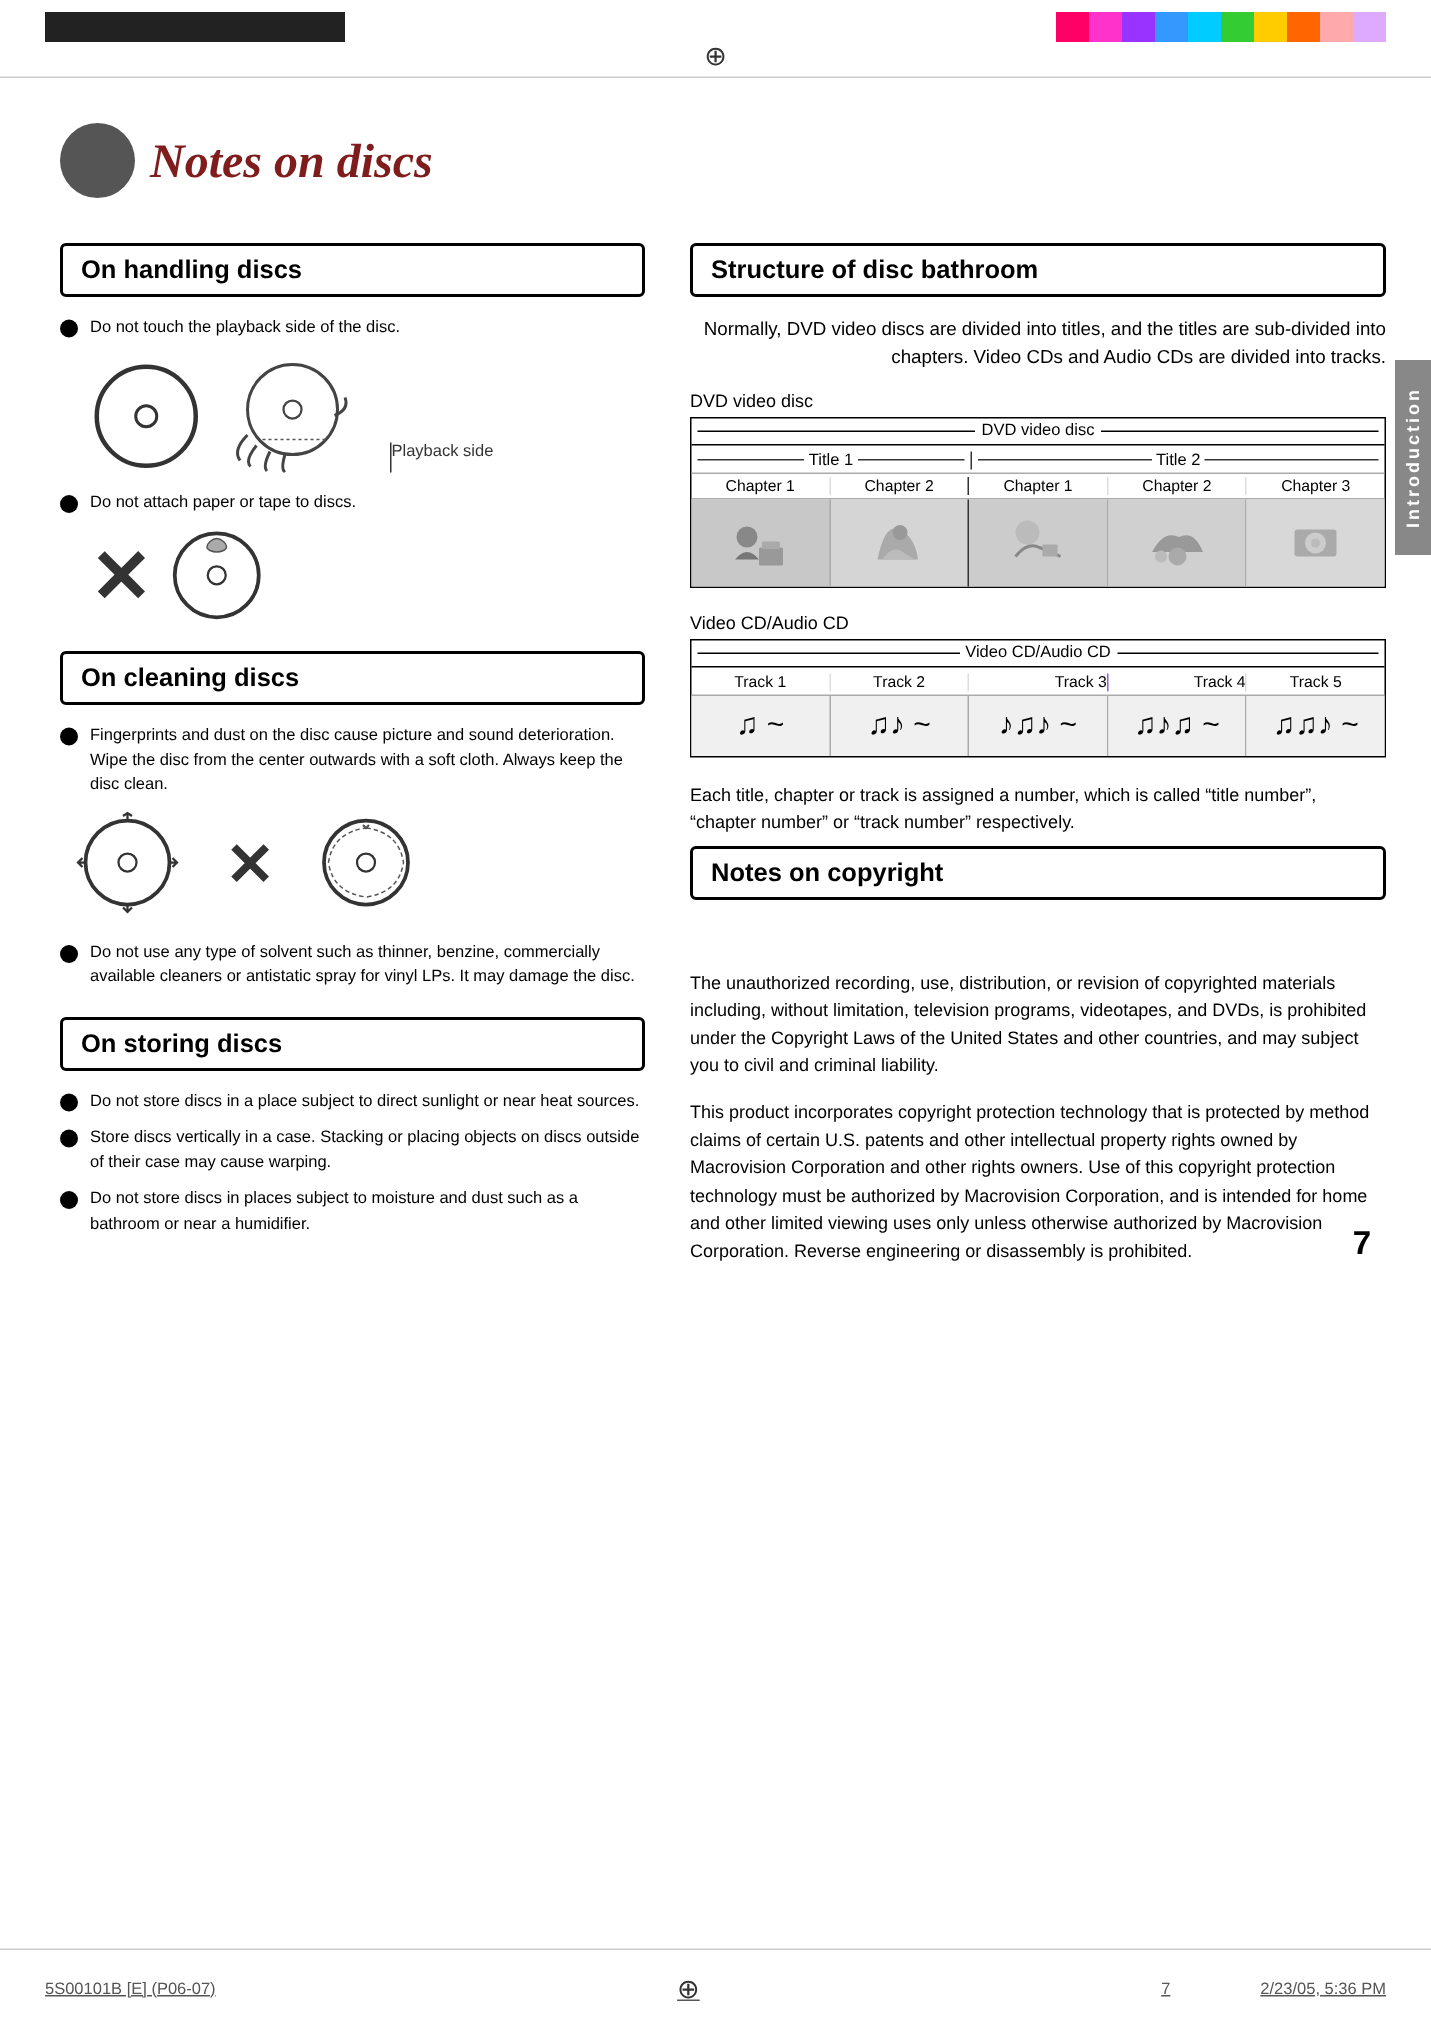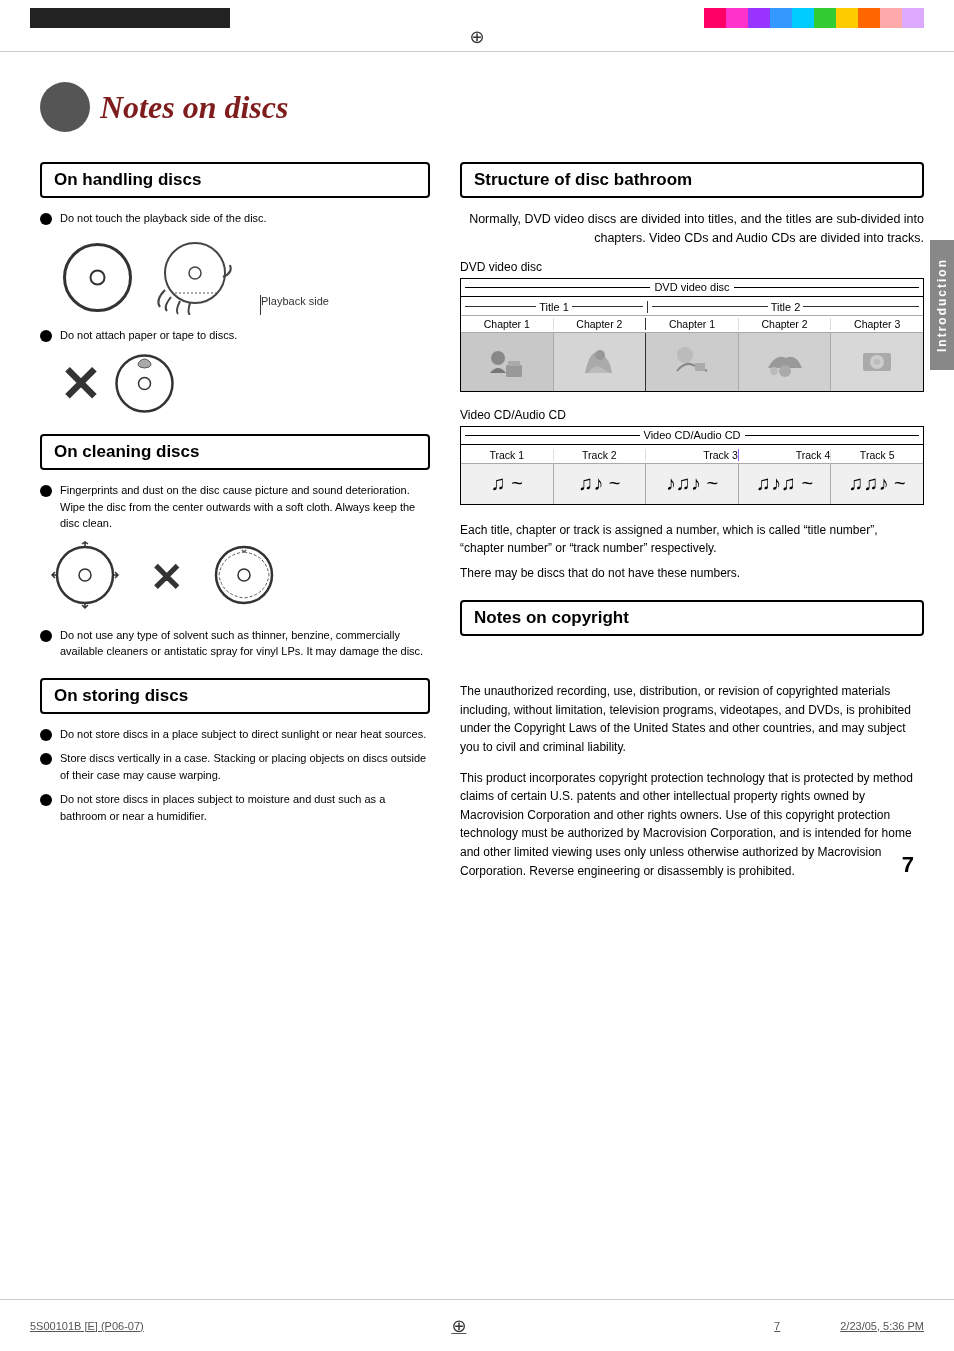--- a/index.html
+++ b/index.html
@@ -471,21 +471,20 @@
               <div style="flex:1; border-right:1px solid #aaa; display:flex; align-items:center; justify-content:center; background:#f0f0f0;">♫ ~</div>
               <div style="flex:1; border-right:1px solid #aaa; display:flex; align-items:center; justify-content:center; background:#f0f0f0;">♫♪ ~</div>
               <div style="flex:1; border-right:1px solid #aaa; display:flex; align-items:center; justify-content:center; background:#f0f0f0;">♪♫♪ ~</div>
               <div style="flex:1; border-right:1px solid #aaa; display:flex; align-items:center; justify-content:center; background:#f0f0f0;">♫♪♫ ~</div>
               <div style="flex:1; display:flex; align-items:center; justify-content:center; background:#f0f0f0;">♫♫♪ ~</div>
             </div>
           </div>
         </div>
 
         <p style="font-size:12px; line-height:1.55; margin-bottom:6px;">Each title, chapter or track is assigned a number, which is called “title number”, “chapter number” or “track number” respectively.</p>
-        <p style="font-size:12px; line-height:1.55; margin-bottom:18px;">There may be discs that do not have these numbers.</p>
 
         <div class="section-box">
           <h2>Notes on copyright</h2>
         </div>
         <div class="copyright-content">
           <p>The unauthorized recording, use, distribution, or revision of copyrighted materials including, without limitation, television programs, videotapes, and DVDs, is prohibited under the Copyright Laws of the United States and other countries, and may subject you to civil and criminal liability.</p>
           <p>This product incorporates copyright protection technology that is protected by method claims of certain U.S. patents and other intellectual property rights owned by Macrovision Corporation and other rights owners. Use of this copyright protection technology must be authorized by Macrovision Corporation, and is intended for home and other limited viewing uses only unless otherwise authorized by Macrovision Corporation. Reverse engineering or disassembly is prohibited.</p>
         </div>
 
       </div>

